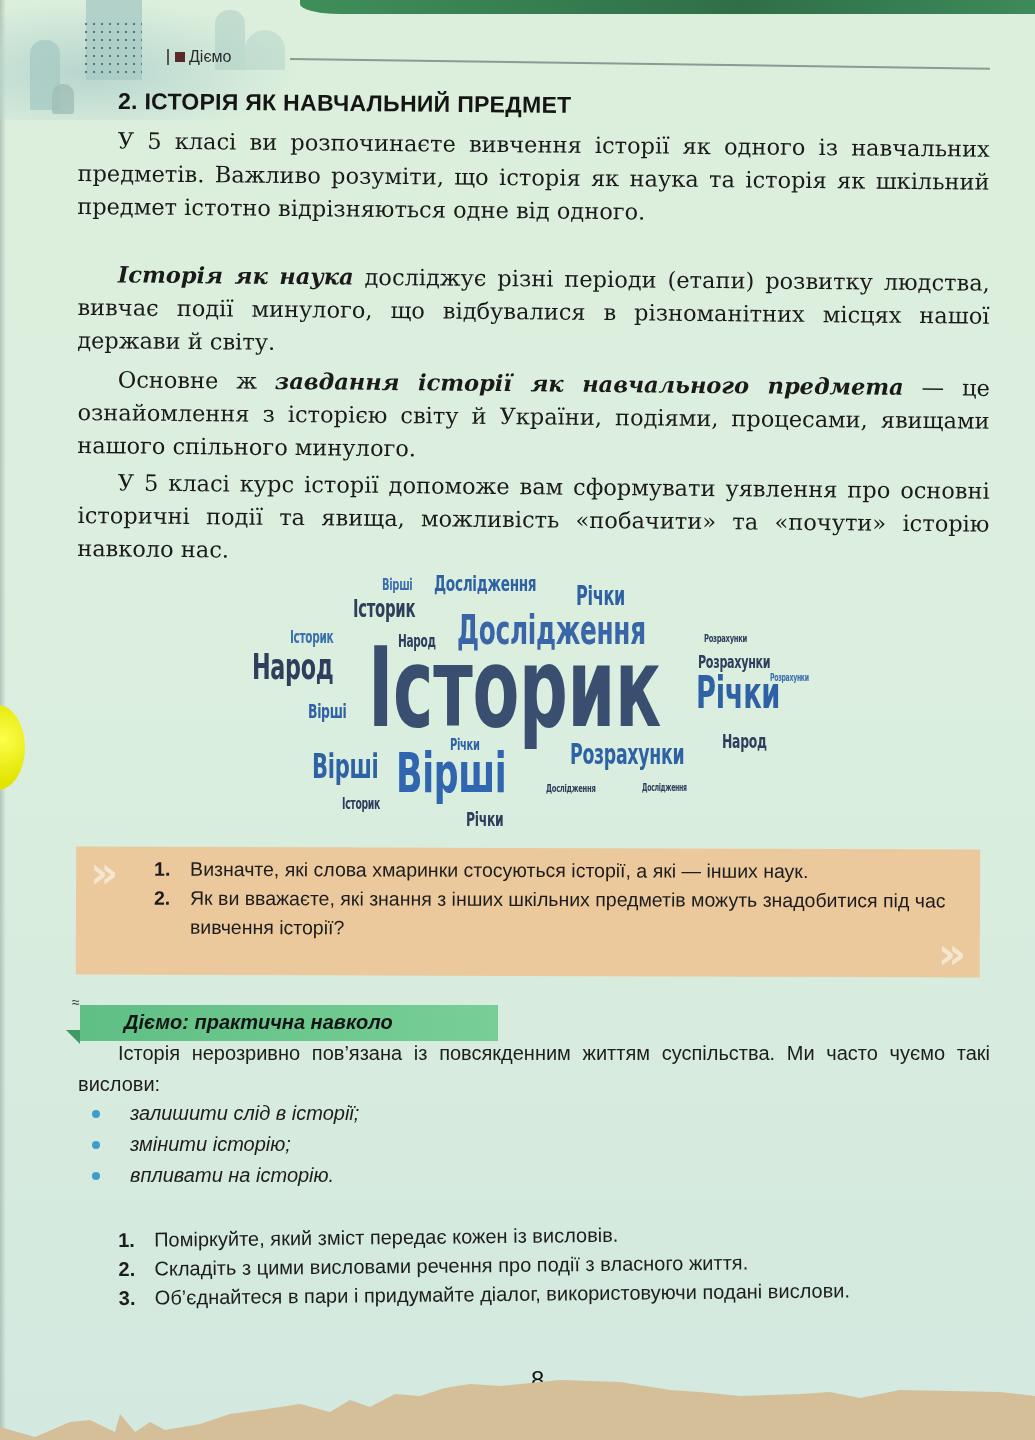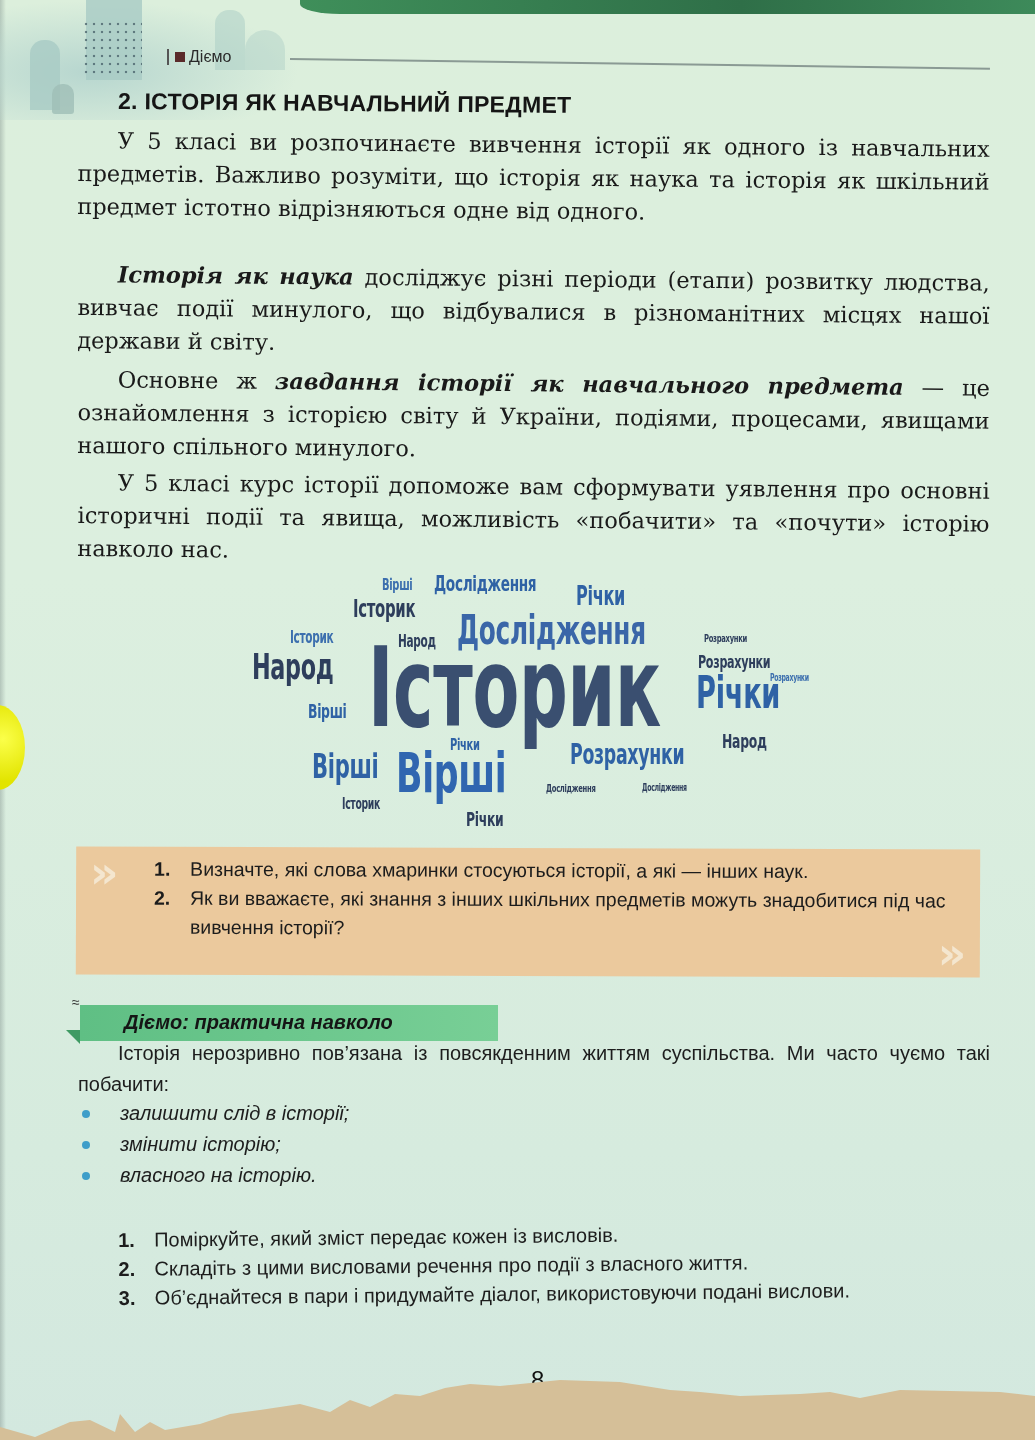--- a/index.html
+++ b/index.html
@@ -37,21 +37,21 @@
   .qlist{position:absolute;left:78px;top:8px;width:800px;font-size:19.5px;line-height:29px;color:#1c1c1c;}
   .qitem{display:flex;}
   .qnum{width:36px;font-weight:bold;flex:none;}
   
   .banner{position:absolute;left:80px;top:1005px;width:418px;height:36px;
           background:linear-gradient(90deg,#5fbf84,#78cf96);}
   .banner-tail{position:absolute;left:66px;top:1030px;width:0;height:0;border-left:14px solid transparent;border-top:14px solid #3f9a63;}
   .banner-text{position:absolute;left:124px;top:1011px;font-size:20px;font-weight:bold;font-style:italic;color:#151515;}
   .banner-icon{position:absolute;left:72px;top:994px;font-size:14px;color:#333;}
   .sans-body{position:absolute;font-size:20px;line-height:31px;color:#1d1d1d;}
-  .bullets{position:absolute;left:78px;top:1098px;font-size:20px;line-height:31px;font-style:italic;color:#1d1d1d;}
+  .bullets{position:absolute;left:88px;top:1098px;font-size:20px;line-height:31px;font-style:italic;color:#1d1d1d;}
   .bullets .li{display:flex;align-items:center;}
   .bullets .dot{width:8px;height:8px;border-radius:50%;background:#3e9ec9;margin-right:30px;margin-left:4px;flex:none;}
   .tasks{position:absolute;left:118px;top:1226px;width:880px;font-size:20px;line-height:29px;color:#1d1d1d;transform:rotate(-0.6deg);transform-origin:left top;}
   .tasks .t{display:flex;}
   .tasks .n{width:36px;font-weight:bold;flex:none;}
   .page-num{position:absolute;left:531px;top:1366px;font-size:24px;color:#111;}
   .bottom-wave{position:absolute;left:0;top:1380px;width:1035px;height:60px;}
   .yellow-ball{position:absolute;left:-30px;top:705px;width:55px;height:85px;border-radius:50%;
                background:radial-gradient(circle at 60% 40%,#fbff4a,#e2e400 70%);}
   .left-shadow{position:absolute;left:0;top:0;width:6px;height:1440px;background:linear-gradient(90deg,#7a8a86,rgba(0,0,0,0));opacity:.4;}
@@ -131,34 +131,34 @@
         <span>Як ви вважаєте, які знання з інших шкільних предметів можуть знадобитися під час вивчення історії?</span>
       </div>
     </div>
   </div>
 
   <div class="banner-icon">≈</div>
   <div class="banner-tail"></div>
   <div class="banner"></div>
   <div class="banner-text">Дiємо: практична навколо</div>
 
-  <div class="sans-body" style="left:78px;top:1038px;width:912px;text-indent:40px;text-align:justify;">Історія нерозривно пов’язана із повсякденним життям суспільства. Ми часто чуємо такі побачити:</div>
+  <div class="sans-body" style="left:78px;top:1038px;width:912px;text-indent:40px;text-align:justify;">Історія нерозривно пов’язана із повсякденним життям суспільства. Ми часто чуємо такі вислови:</div>
 
   <div class="bullets">
     <div class="li">
         <span class="dot"></span>
         <span>залишити слід в історії;</span>
       </div>
     <div class="li">
         <span class="dot"></span>
         <span>змінити історію;</span>
       </div>
     <div class="li">
         <span class="dot"></span>
-        <span>власного на історію.</span>
+        <span>впливати на історію.</span>
       </div>
   </div>
 
   <div class="tasks">
     <div class="t">
         <span class="n">1.</span>
         <span>Поміркуйте, який зміст передає кожен із висловів.</span>
       </div>
     <div class="t">
         <span class="n">2.</span>

